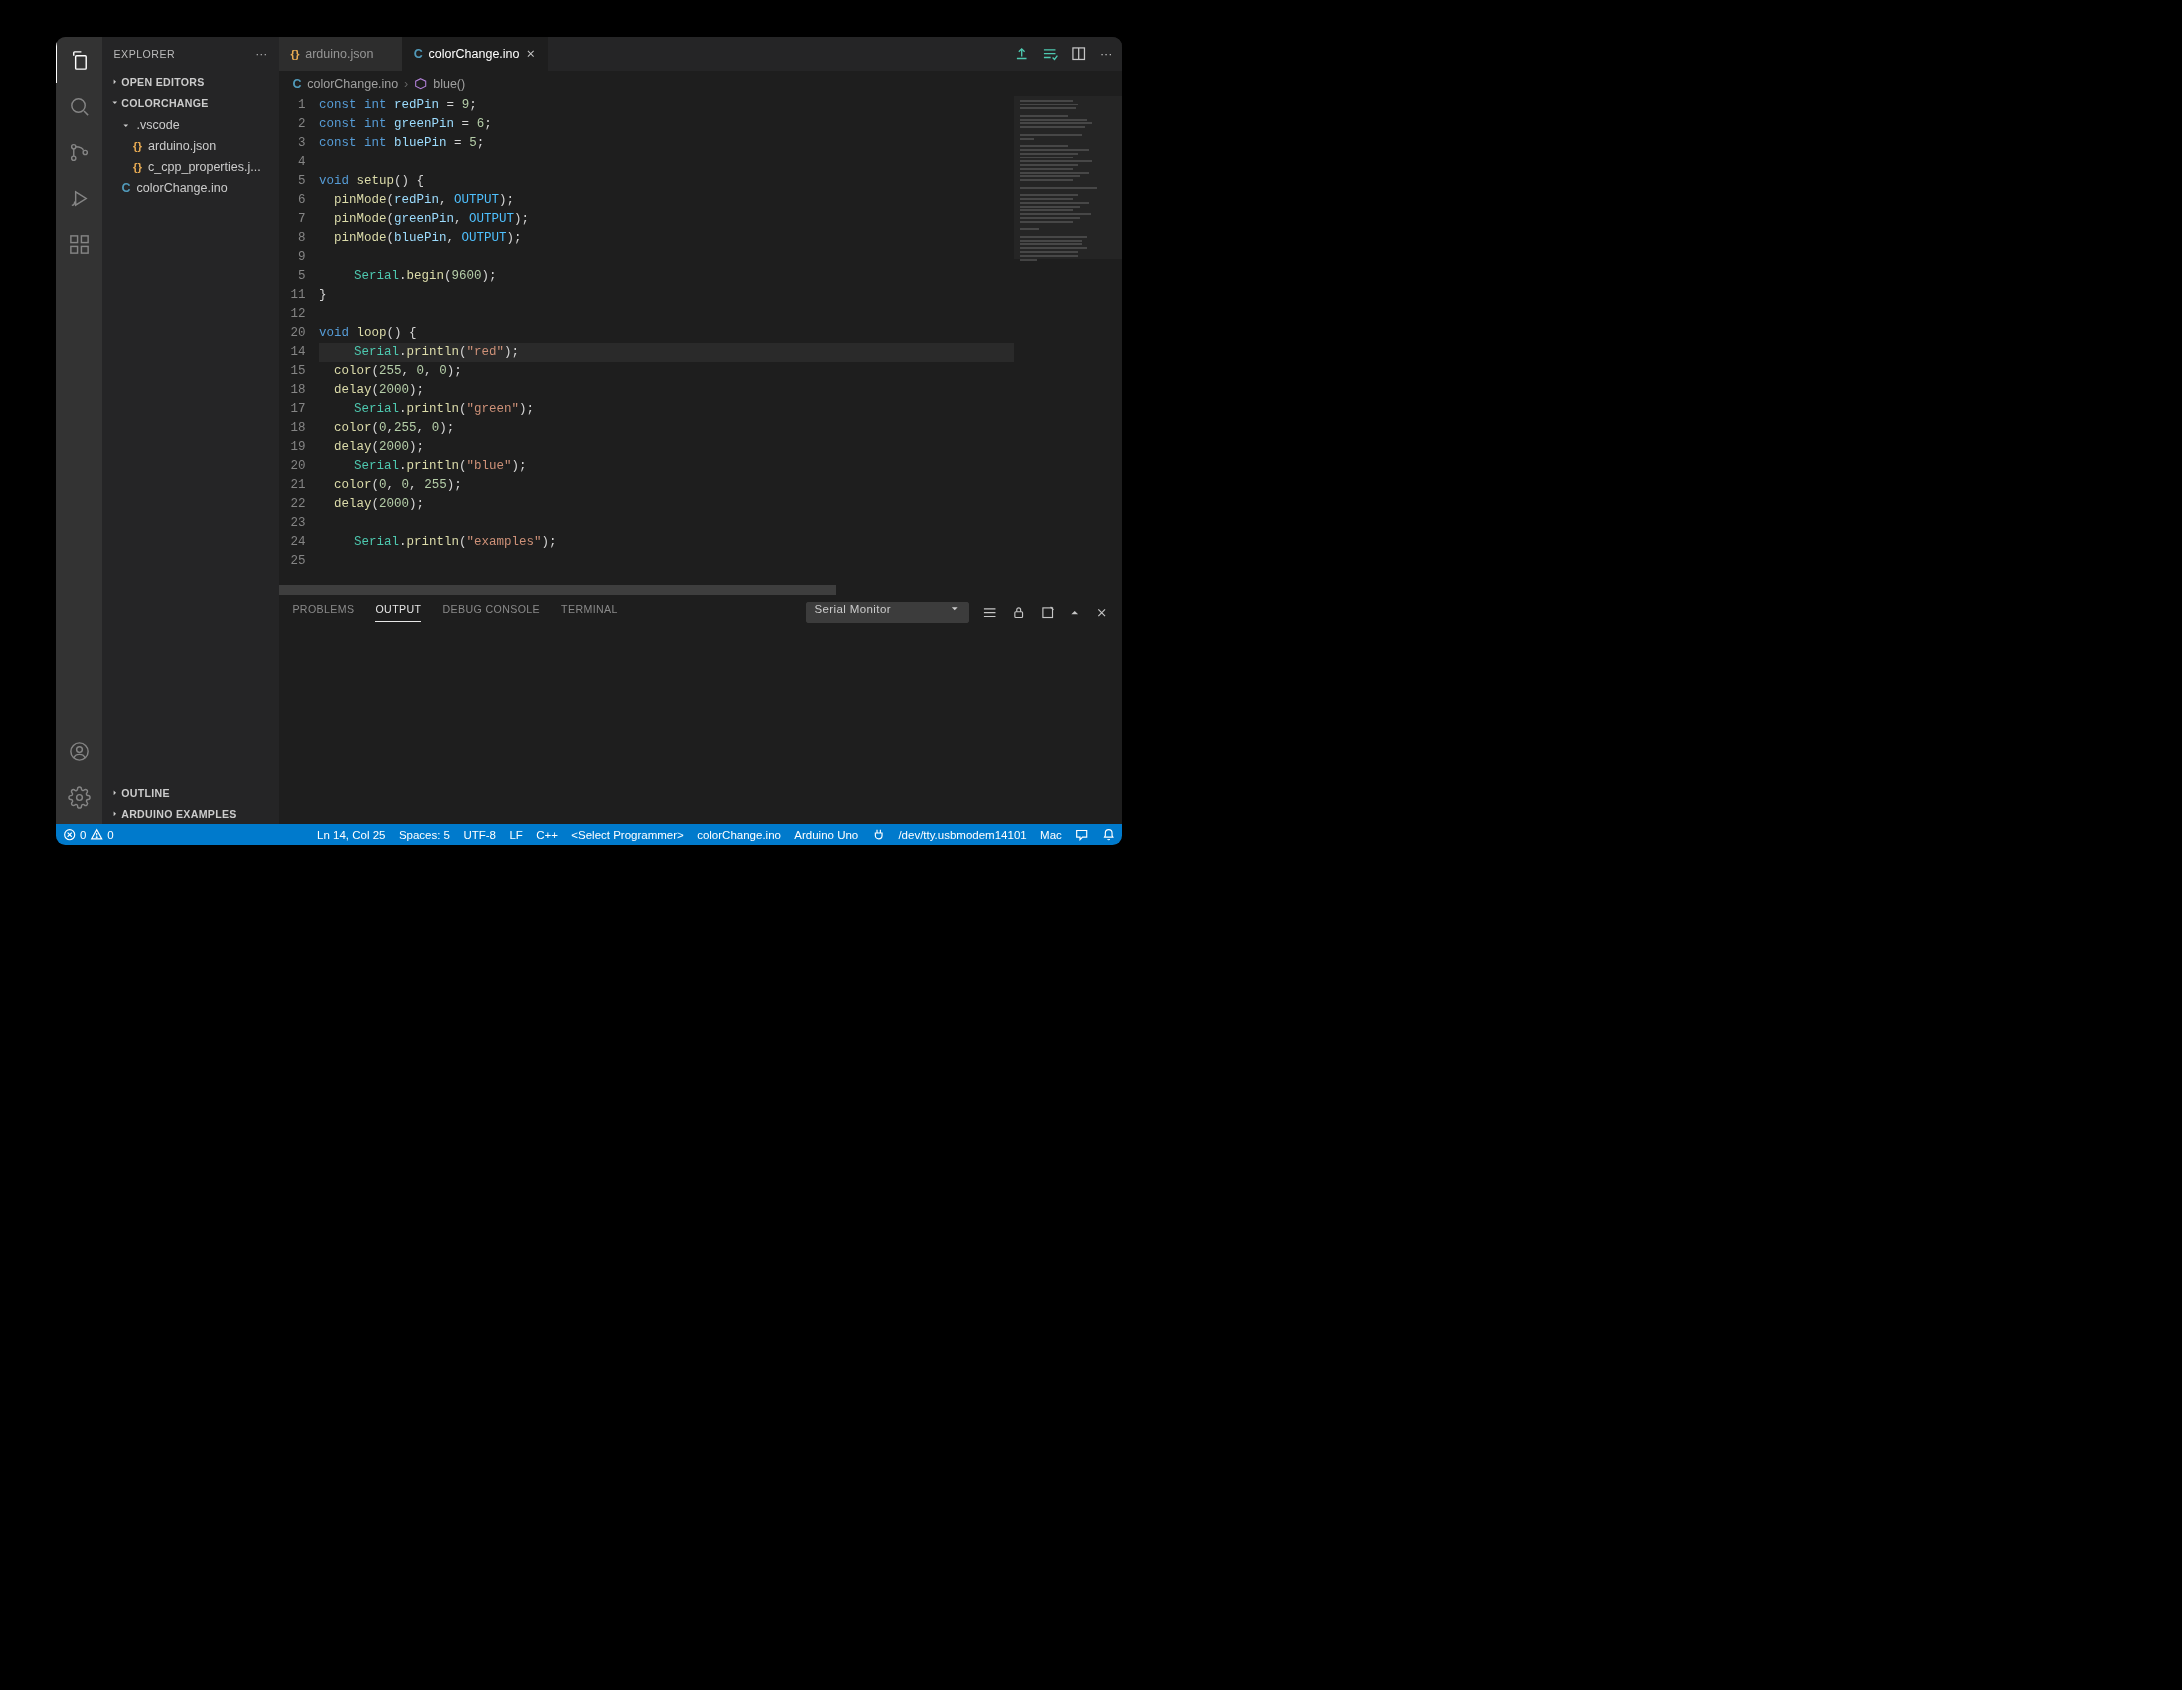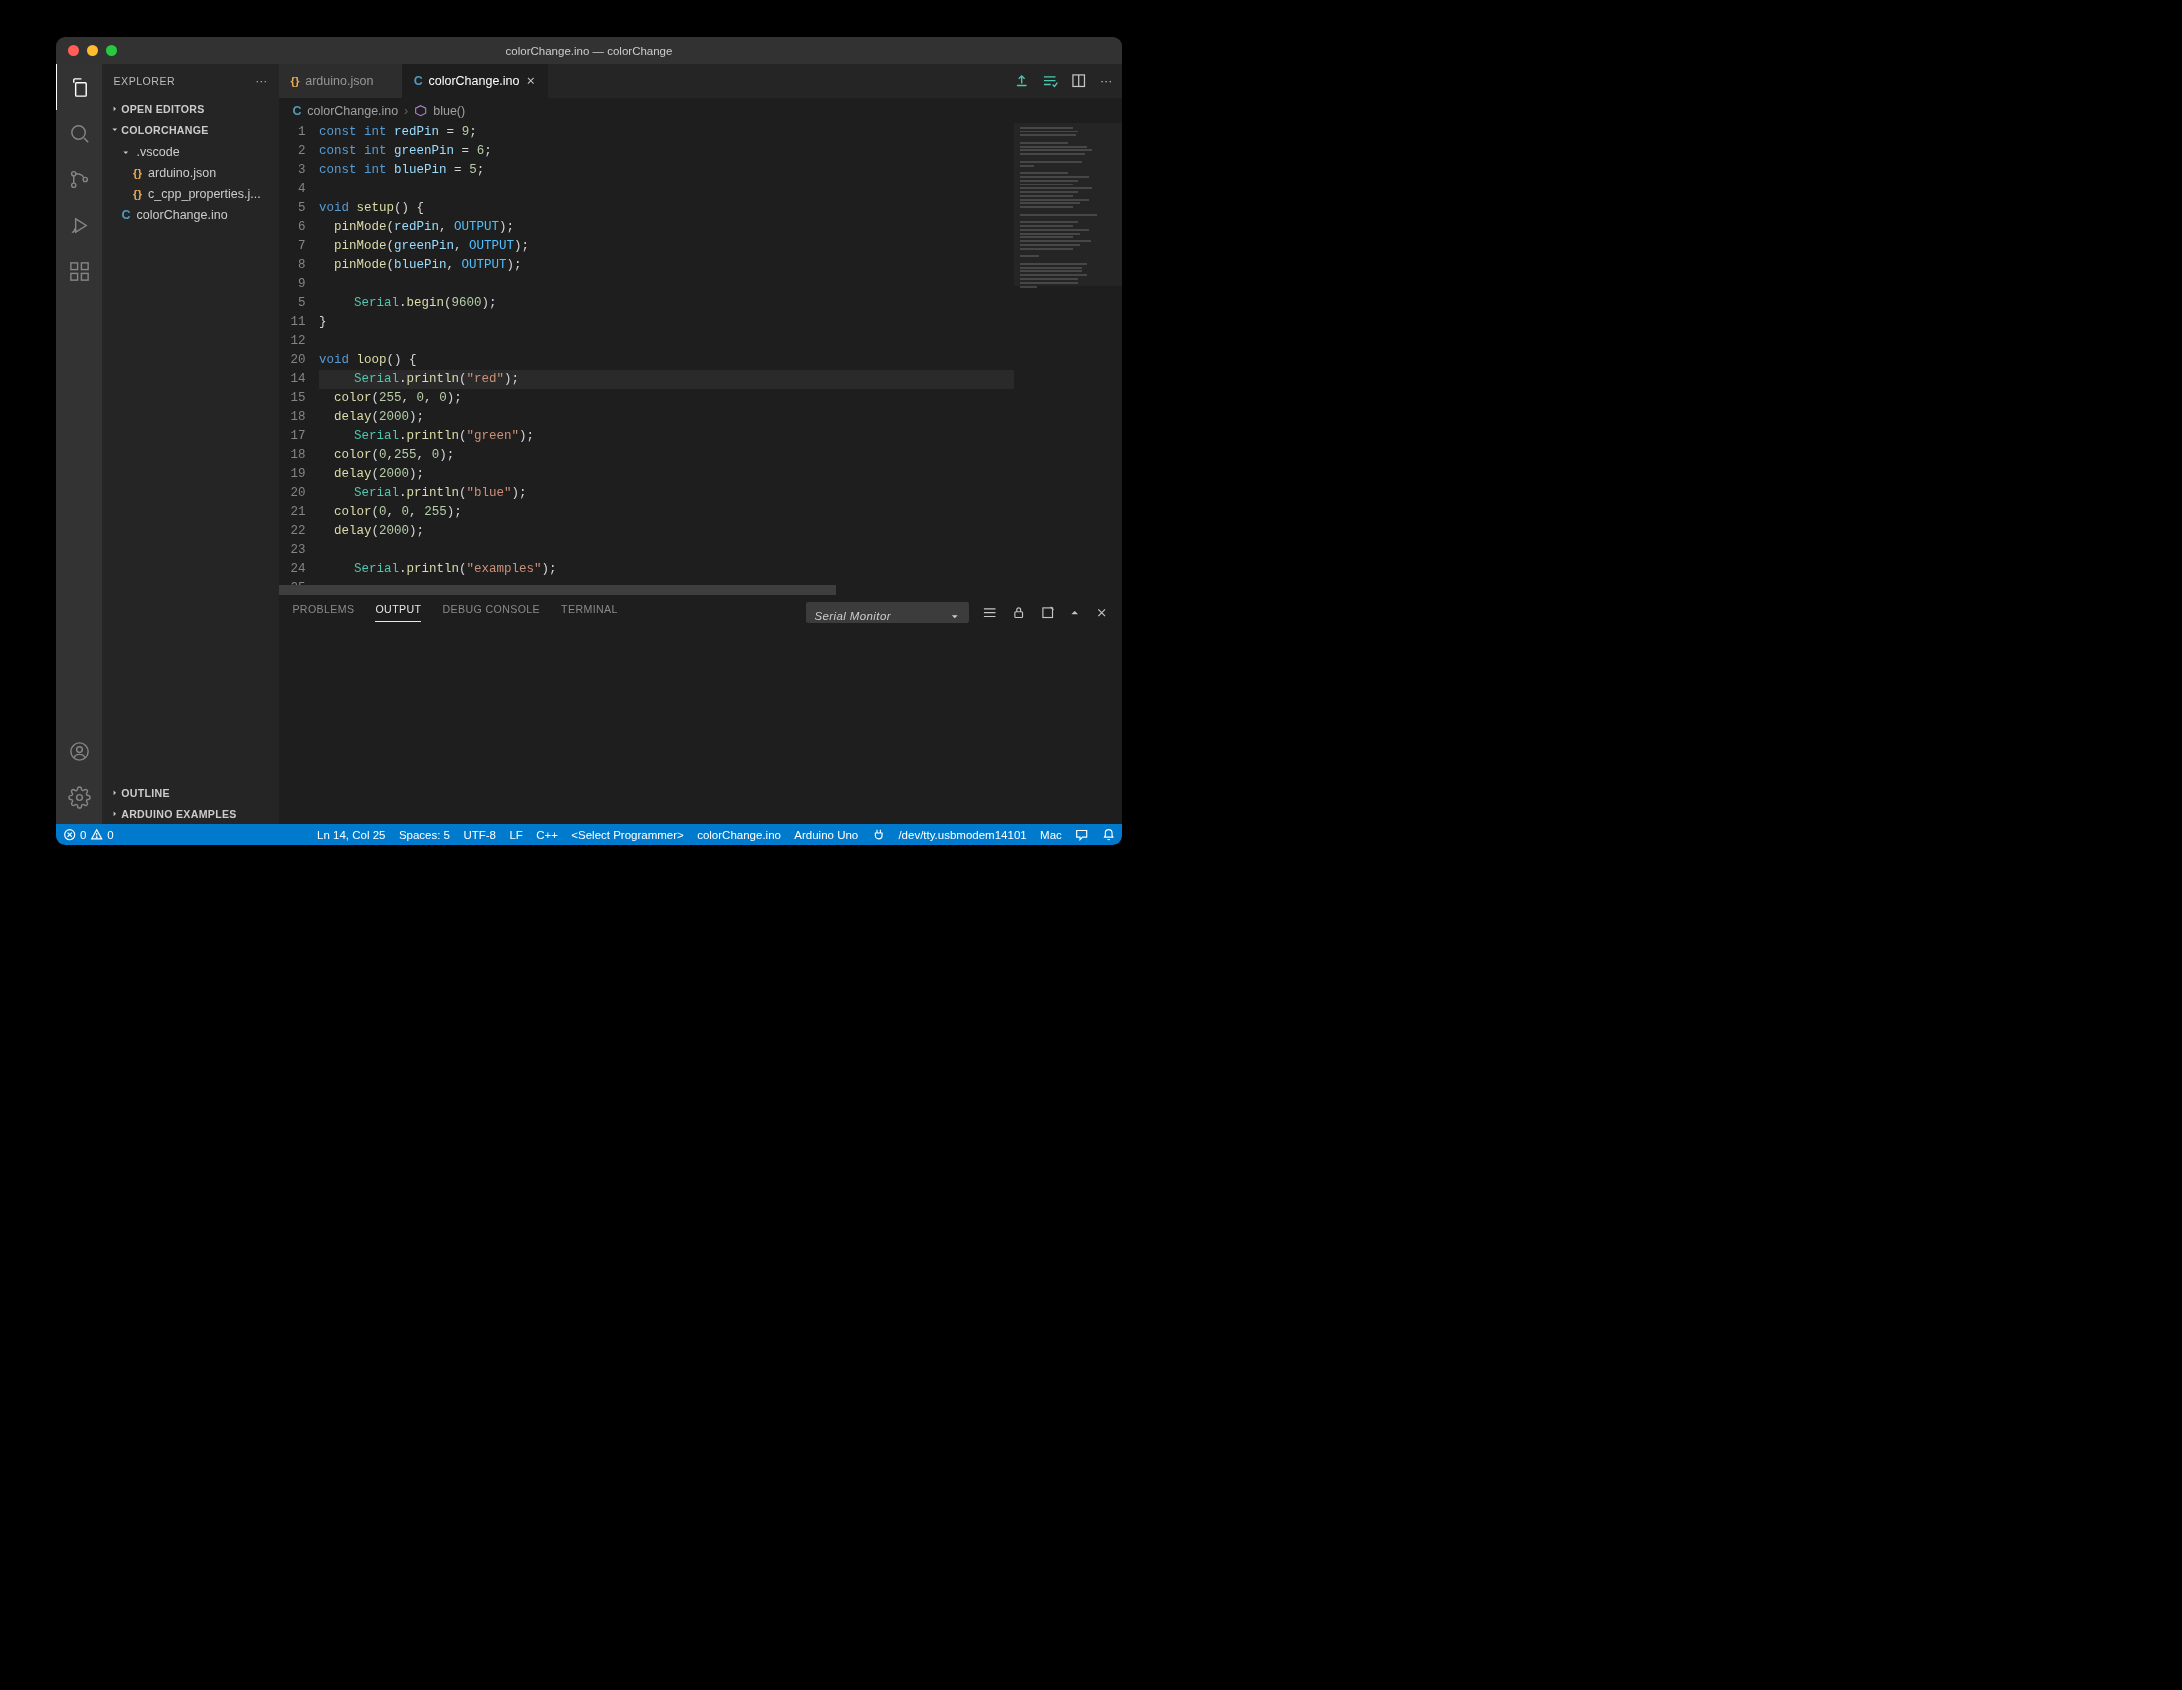--- a/index.html
+++ b/index.html
@@ -146,23 +146,23 @@
 .panel-tabs {
   height: 33px; display: flex; align-items: center;
   padding: 0 13.4px; gap: 17.3px; color: #8a8a8a; font-size: 10.6px;
   letter-spacing: 0.4px;
 }
 .ptab { cursor: pointer; padding-bottom: 5.8px; }
 .ptab.active { color: #e7e7e7; border-bottom: 1px solid #e7e7e7; }
 .panel-right { margin-left: auto; display: flex; align-items: center; gap: 13.4px; }
 .dropdown {
   background: #3c3c3c; color: #cccccc; font-size: 11.5px;
-  height: 21px; display: flex; align-items: flex-end;
+  height: 21px; display: flex; align-items: flex-start;
   border-radius: 1.9px; padding: 0 7.7px; gap: 27px;
-  border: 1px solid #3c3c3c; min-width: 163px; justify-content: space-between; font-style: italic;
+  border: 1px solid #3c3c3c; min-width: 163px; justify-content: space-between;
 }
 .panel-body { flex: 1; }
 .statusbar {
   height: 21px; background: #007acc; color: #ffffff;
   display: flex; align-items: center; font-size: 11.5px;
   flex-shrink: 0;
 }
 .sb-left, .sb-right { display: flex; align-items: center; height: 100%; }
 .sb-item { padding: 0 6.7px; display: flex; align-items: center; gap: 3.8px; height: 100%; cursor: pointer; }
 .sb-right { margin-left: auto; }
@@ -170,28 +170,20 @@
   height: 9.6px; background: #3e3e3e; border-radius: 0;
   margin: 3.8px 0 0 0;
 }
 svg { display: block; }
 </style>
 </head>
 <body>
 
 <div class="window">
 
-  <div class="titlebar">
-    <div class="traffic-lights">
-      <div class="tl red"></div>
-      <div class="tl yellow"></div>
-      <div class="tl green"></div>
-    </div>
-    <div class="title">colorChange.ino — colorChange</div>
-  </div>
 
   <div class="main-body">
     <div class="activity-bar">
       <div class="ab-top">
         <div class="ab-item active">
           <svg width="23" height="23" viewBox="0 0 24 24" fill="none" stroke="currentColor" stroke-width="1.5">
               <path d="M14 3H7a1 1 0 0 0-1 1v3"></path>
               <path d="M9 7h9a1 1 0 0 1 1 1v12a1 1 0 0 1-1 1H9a1 1 0 0 1-1-1V8a1 1 0 0 1 1-1z"></path>
             </svg>
         </div>

